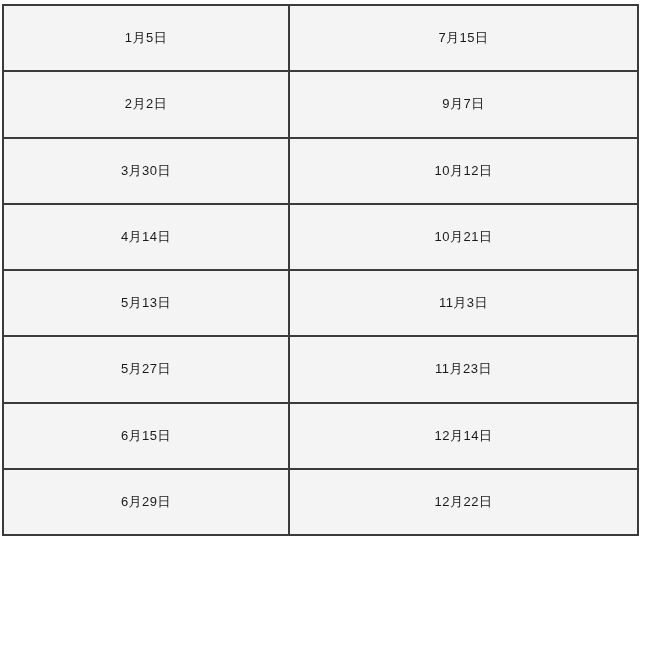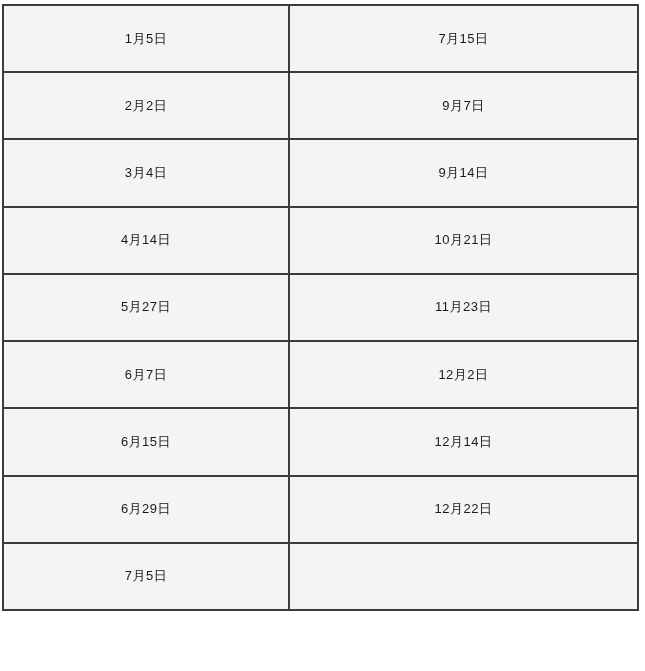--- a/index.html
+++ b/index.html
@@ -19,21 +19,21 @@
     overflow: hidden;
     font-family: "Liberation Sans", "DejaVu Sans", sans-serif;
   }
   .table-wrap {
     padding: 4px 0 0 2px;
   }
   table.date-table {
     border-collapse: collapse;
     table-layout: fixed;
     width: 635px;
-    height: 607px;
+    height: 532px;
     background: var(--cell-bg);
     border: 2px solid var(--border-color);
   }
   table.date-table td {
     border: 2px solid var(--border-color);
     background: var(--cell-bg);
     color: var(--text-color);
     font-size: 13px;
     text-align: center;
     vertical-align: middle;
@@ -55,42 +55,38 @@
     <tbody>
         <tr>
           <td>1月5日</td>
           <td>7月15日</td>
         </tr>
         <tr>
           <td>2月2日</td>
           <td>9月7日</td>
         </tr>
         <tr>
-          <td>3月4日</td>
-          <td>9月14日</td>
+          <td>3月30日</td>
+          <td>10月12日</td>
         </tr>
         <tr>
           <td>4月14日</td>
           <td>10月21日</td>
         </tr>
         <tr>
+          <td>5月13日</td>
+          <td>11月3日</td>
+        </tr>
+        <tr>
           <td>5月27日</td>
           <td>11月23日</td>
-        </tr>
-        <tr>
-          <td>6月7日</td>
-          <td>12月2日</td>
         </tr>
         <tr>
           <td>6月15日</td>
           <td>12月14日</td>
         </tr>
         <tr>
           <td>6月29日</td>
           <td>12月22日</td>
         </tr>
-        <tr>
-          <td>7月5日</td>
-          <td></td>
-        </tr>
       </tbody>
   </table>
 </div>
 
 </body></html>

